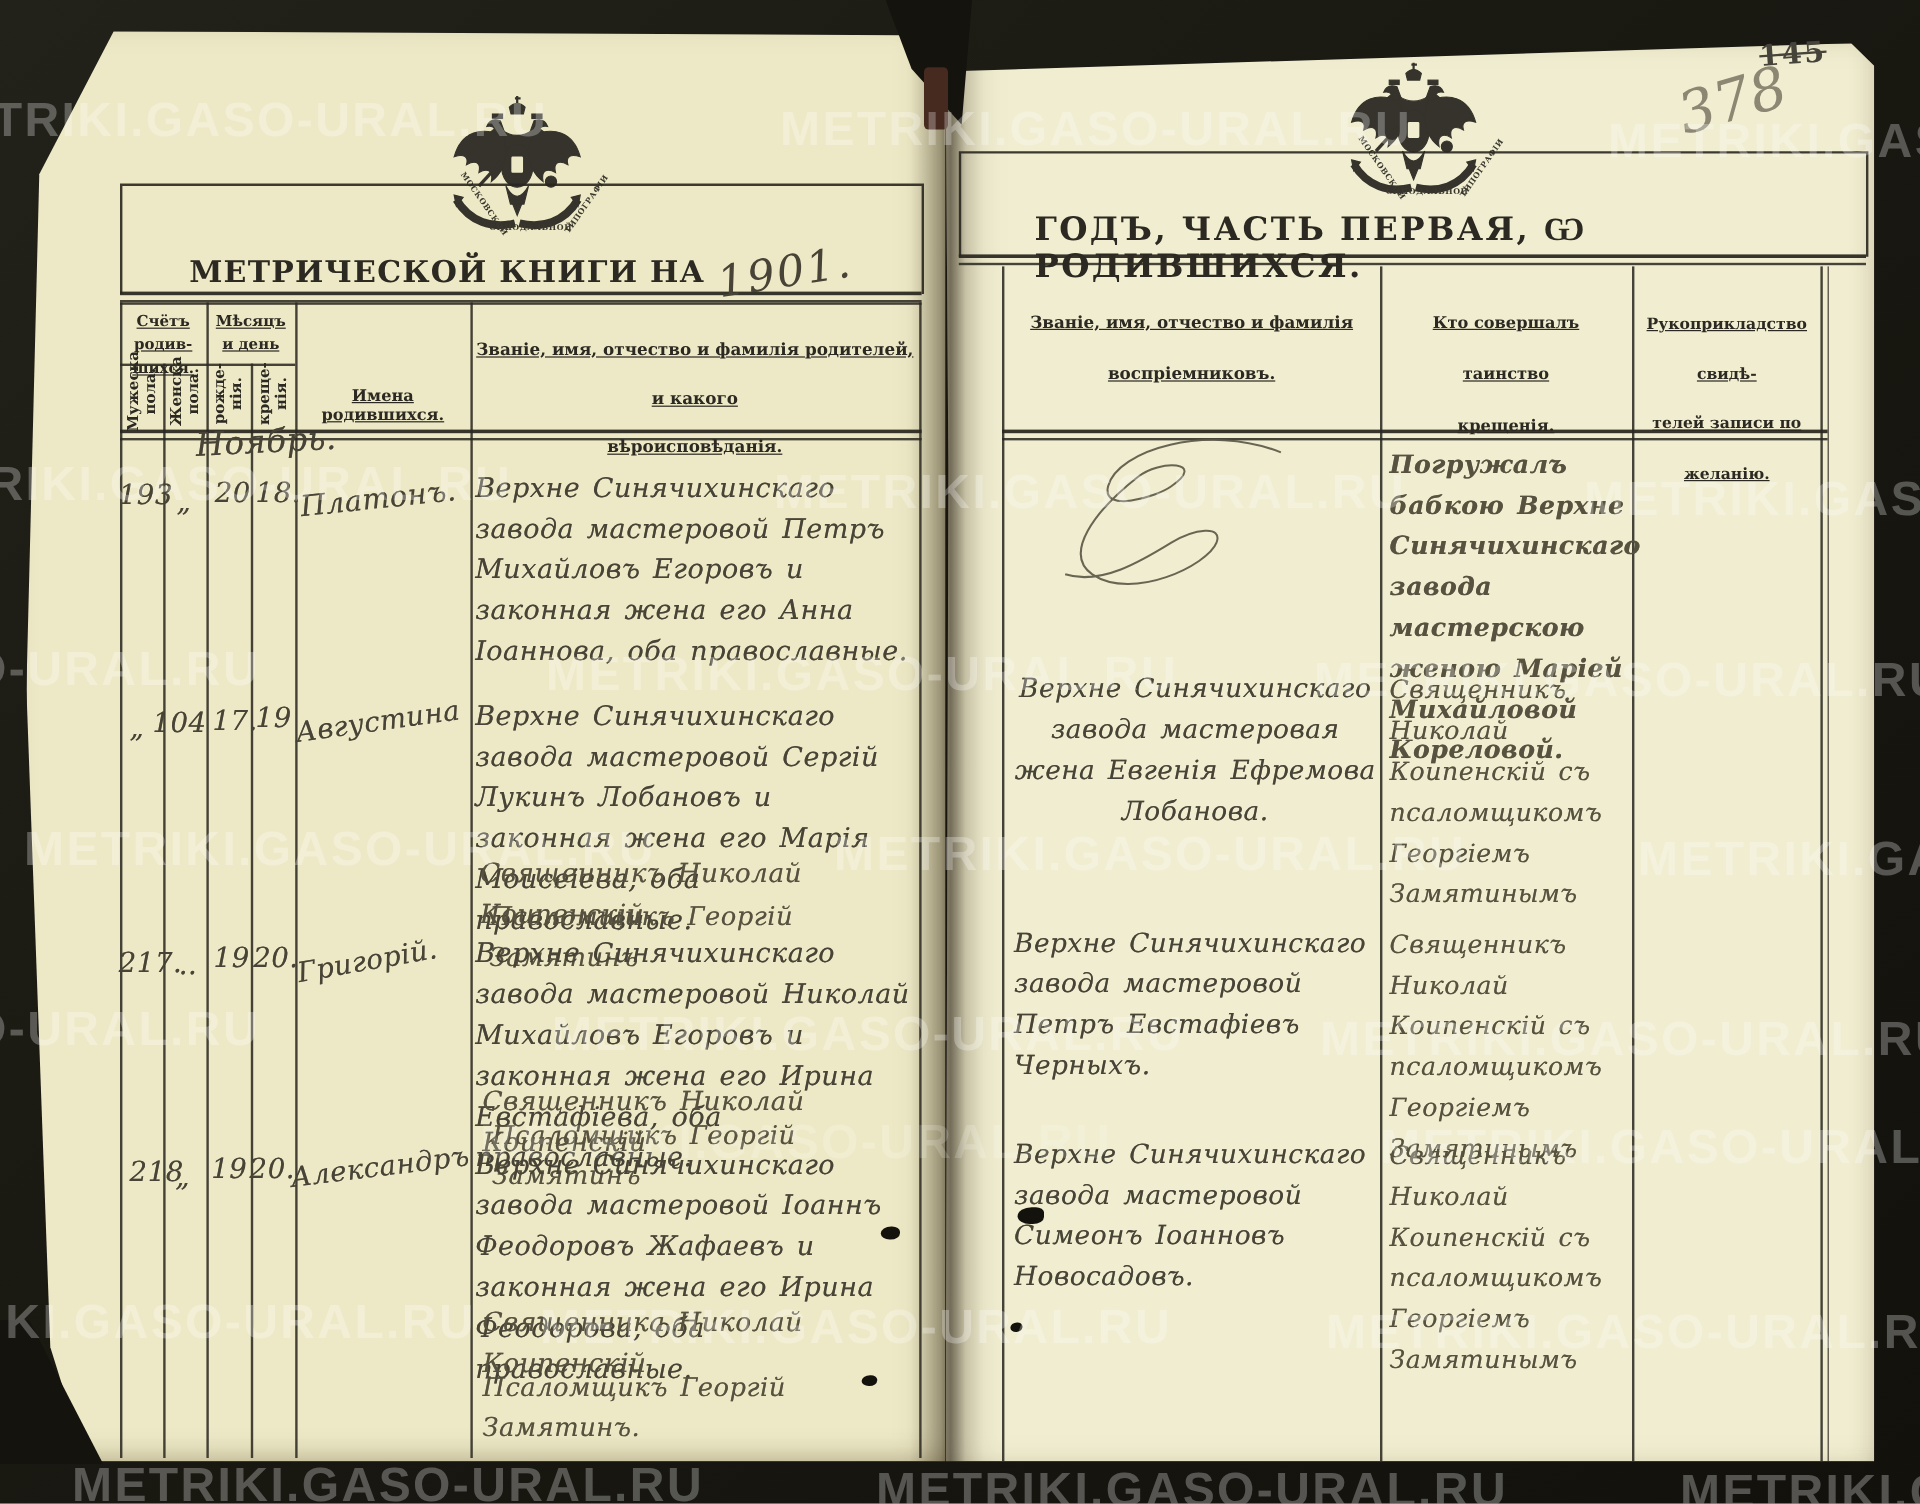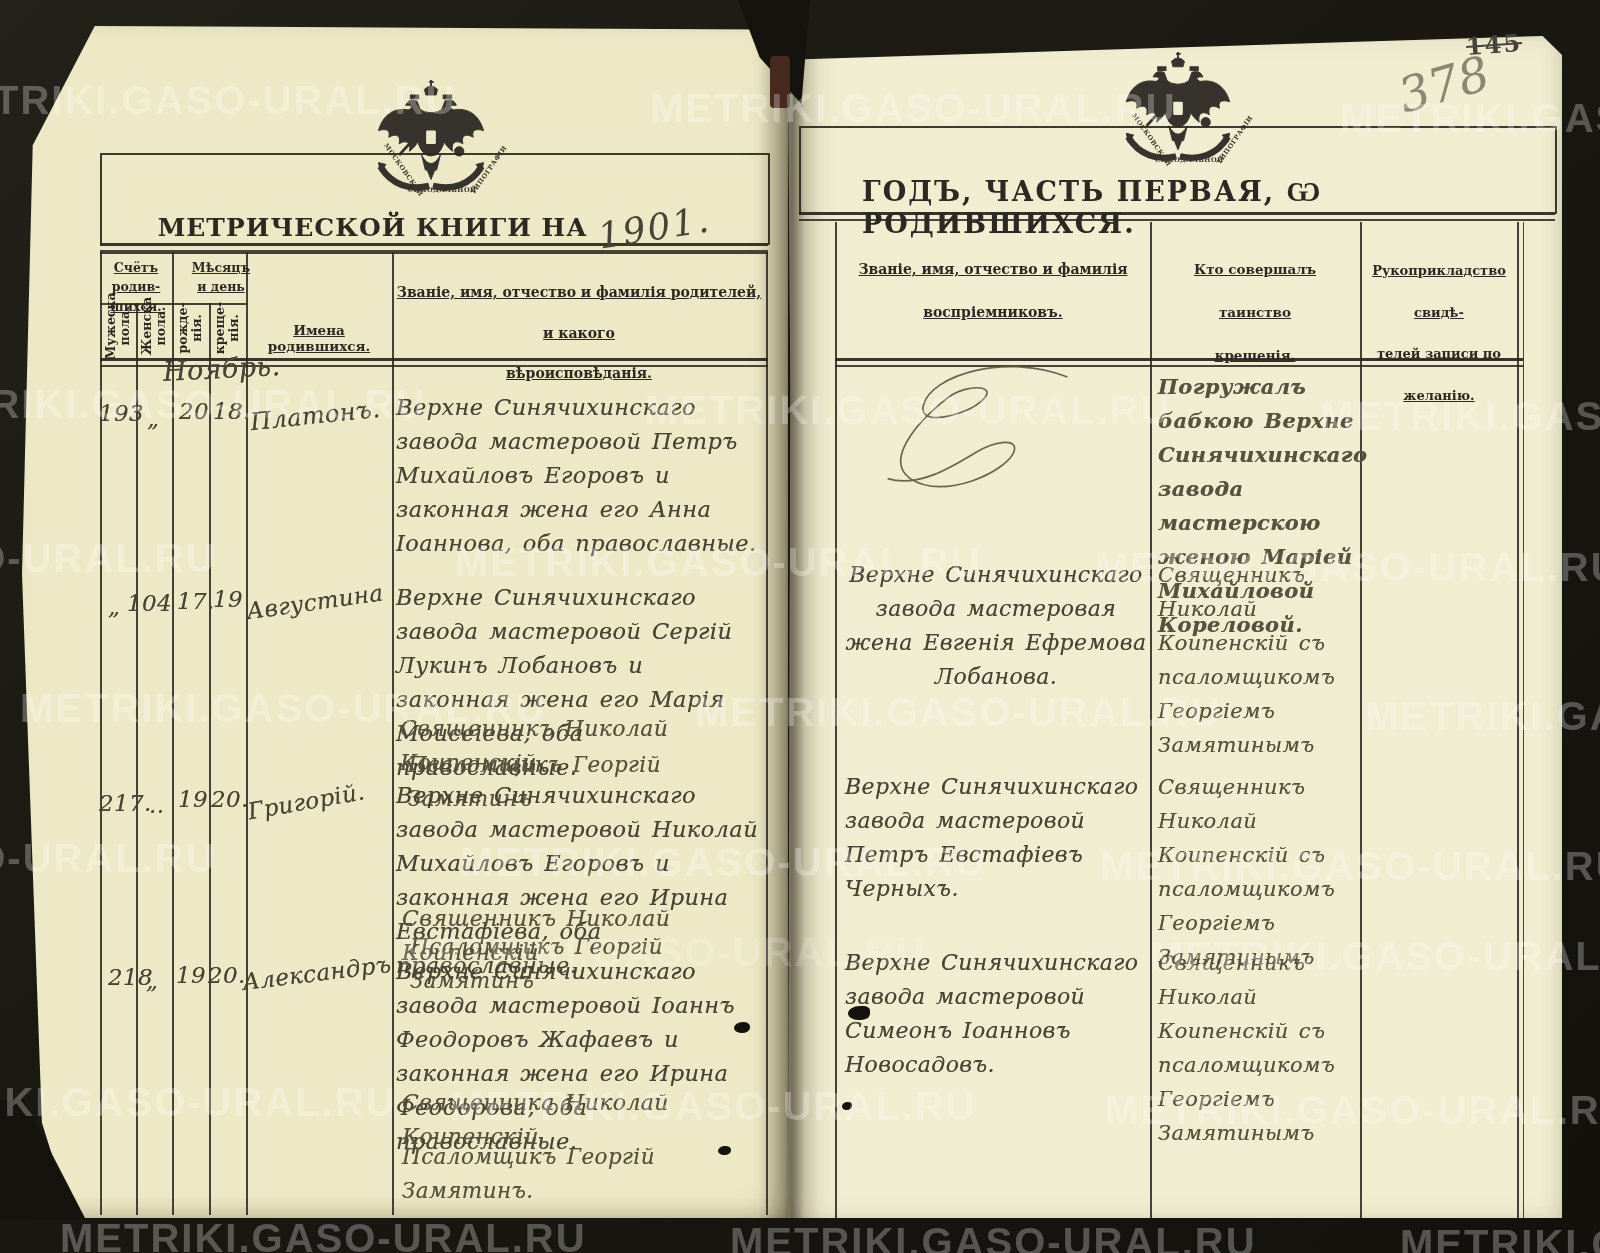--- a/index.html
+++ b/index.html
@@ -151,21 +151,21 @@
 <div class="hl" style="left:100px;top:252px;width:668px;"></div>
 <div class="hl" style="left:100px;top:303px;width:146px;"></div>
 <div class="drule" style="left:100px;top:358px;width:668px;"></div>
 
 <div class="print two-line center" style="left:98px;top:258px;width:76px;font-size:12.5px;">Счётъ родив-
 шихся.</div>
 <div class="vlabel" style="left:83px;top:312px;width:70px;">Мужеска
 пола.</div>
 <div class="vlabel" style="left:119px;top:312px;width:70px;">Женска
 пола.</div>
-<div class="print two-line center" style="left:172px;top:258px;width:74px;font-size:12.5px;margin-left:12px;">Мѣсяцъ
+<div class="print two-line center" style="left:172px;top:258px;width:74px;font-size:12.5px;">Мѣсяцъ
 и день</div>
 <div class="vlabel" style="left:155px;top:314px;width:70px;">рожде-
 нія.</div>
 <div class="vlabel" style="left:192px;top:314px;width:70px;">креще-
 нія.</div>
 <div class="print center" style="left:246px;top:322px;width:146px;font-size:13.5px;">Имена родившихся.</div>
 <div class="print two-line center" style="left:396px;top:272px;width:366px;font-size:14px;line-height:2.9;">Званіе, имя, отчество и фамилія родителей, и какого
 вѣроисповѣданія.</div>
 
 <div class="frame" style="left:799px;top:126px;width:754px;height:86px;border-bottom:none;"></div>

